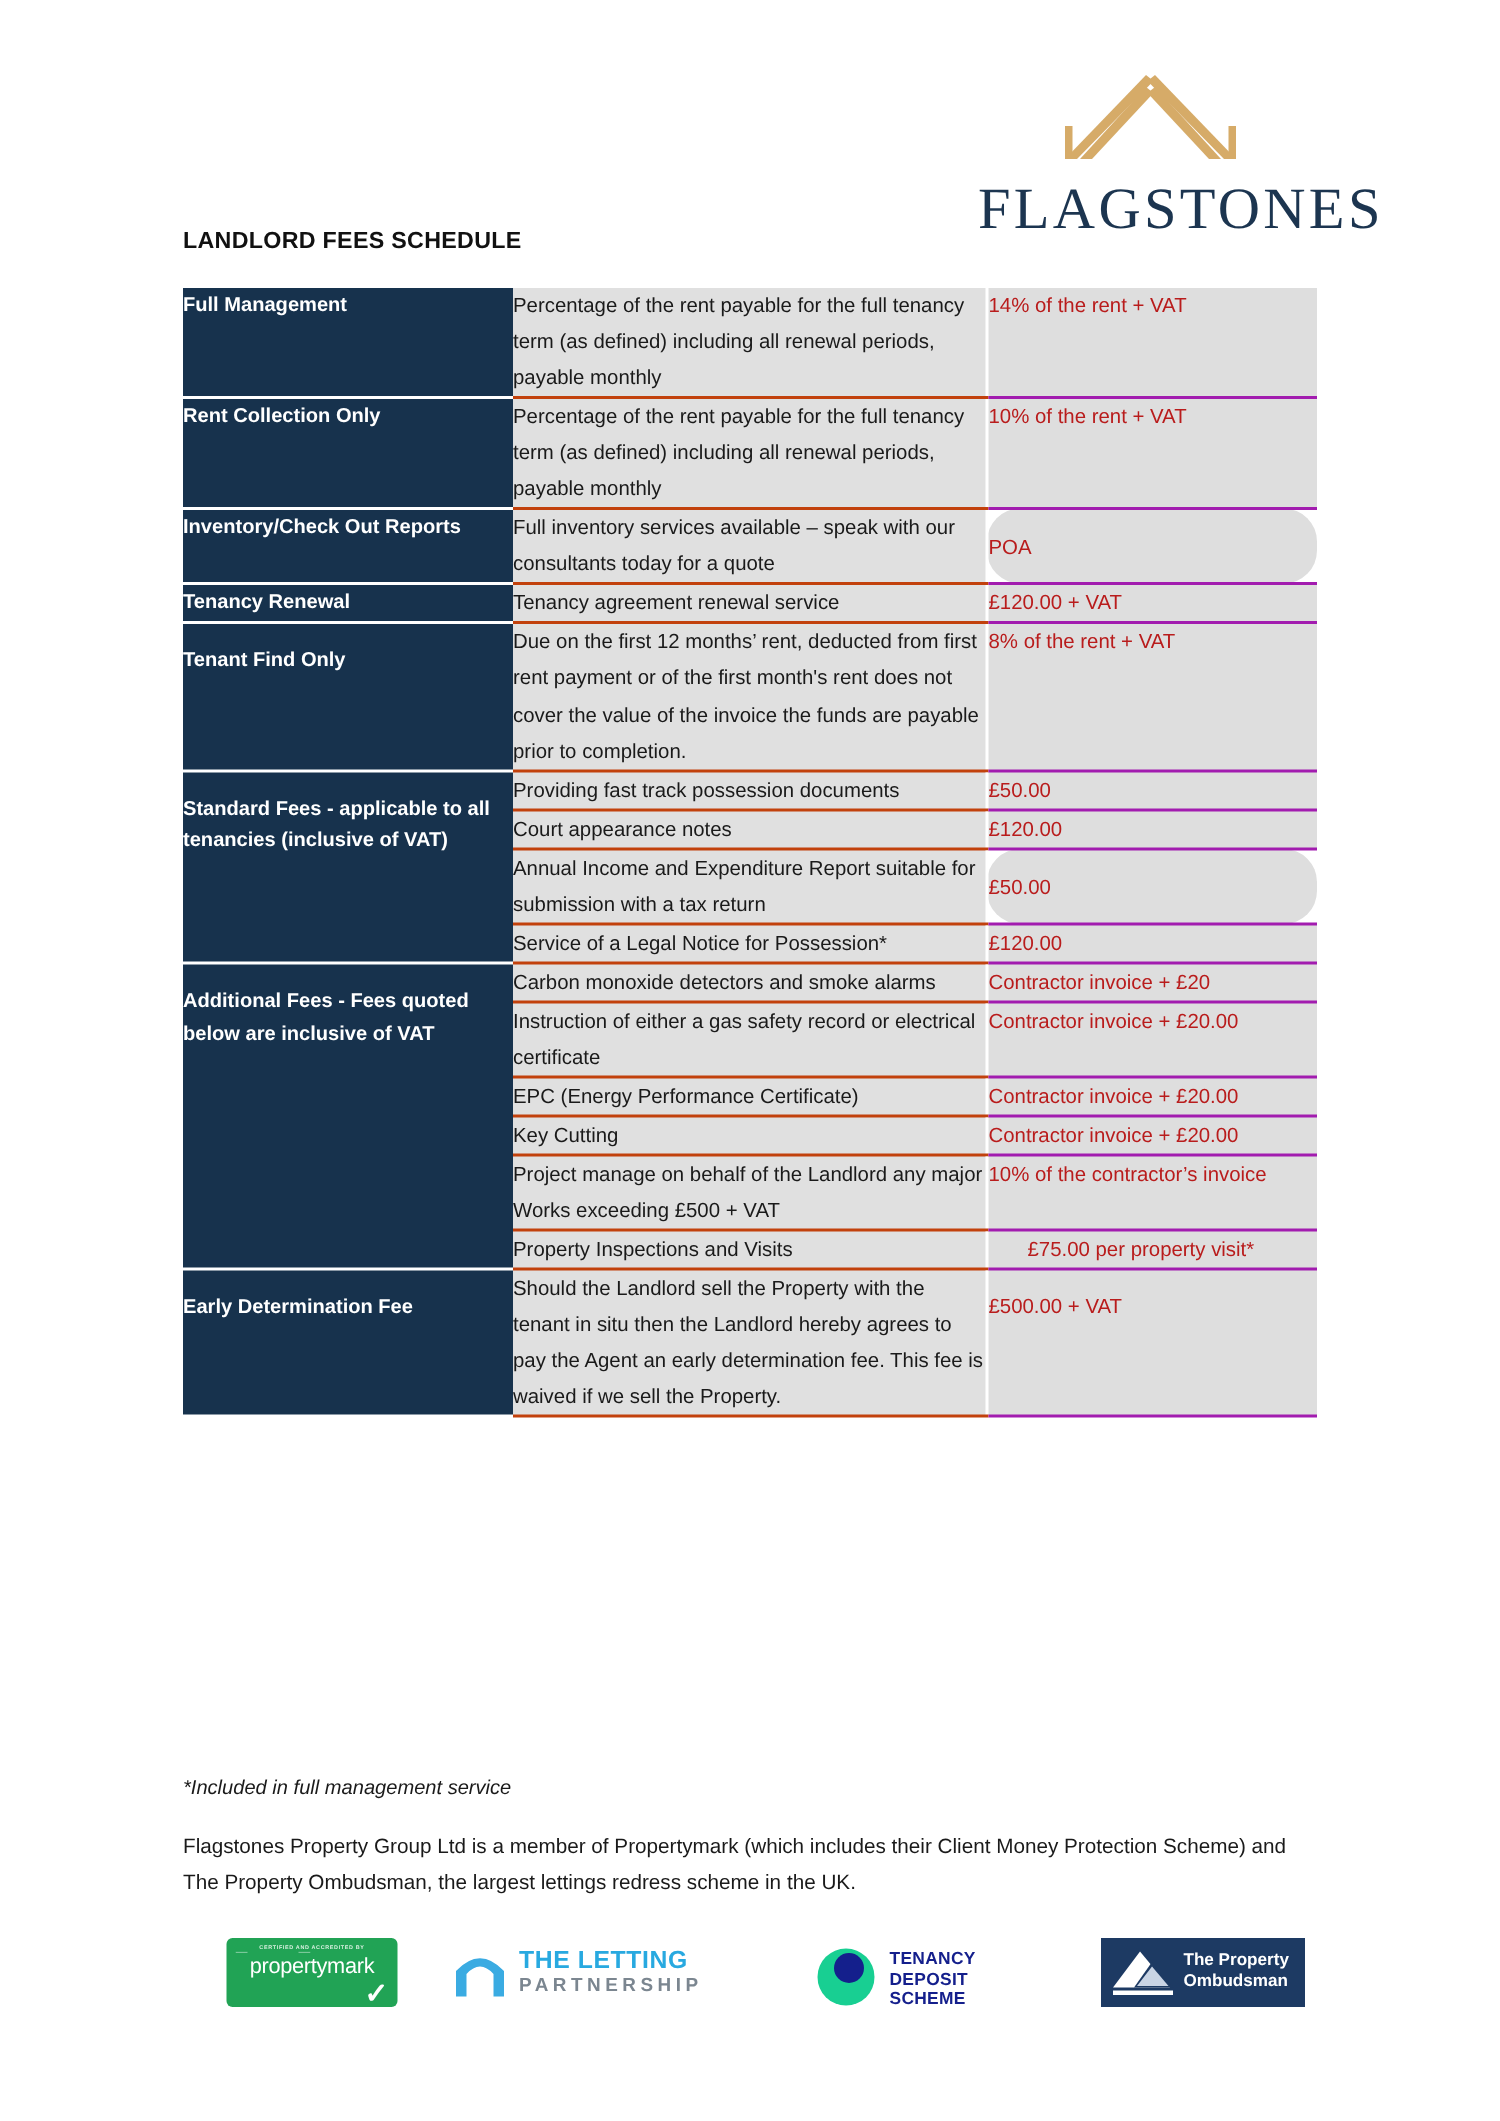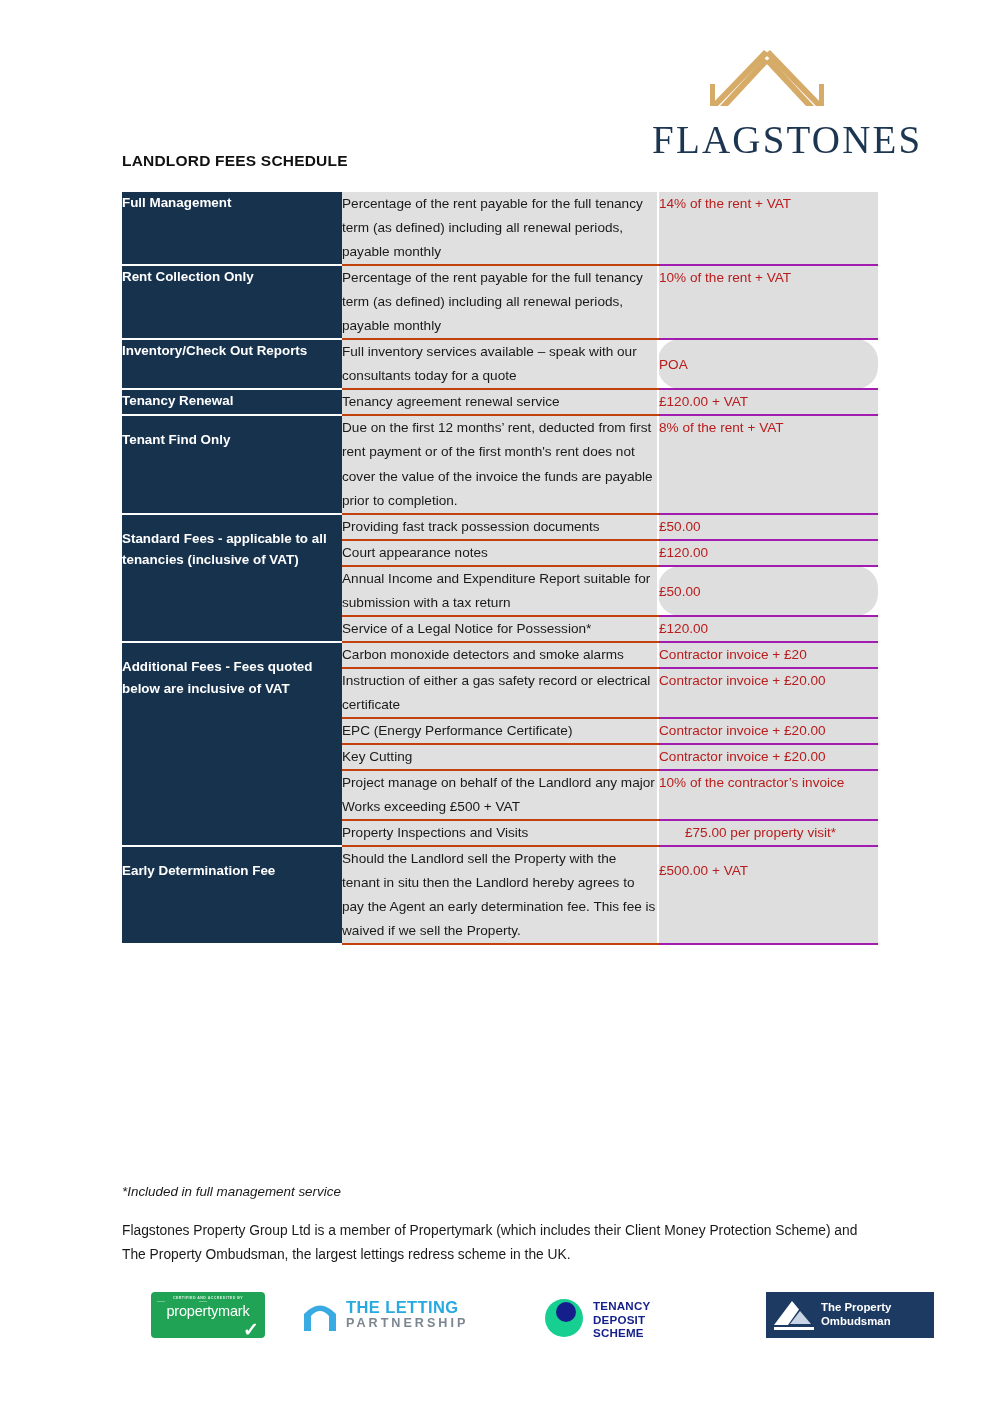--- a/index.html
+++ b/index.html
@@ -142,21 +142,21 @@
               letter-spacing: 0.4px; line-height: 1.05; }
   .b-tlp-l2 { font-size: 12.6px; font-weight: bold; color: #7b8690;
               letter-spacing: 3.0px; line-height: 1.2; }
 
   
   .b-tds { left: 420px; width: 170px; height: 48px; display: flex; align-items: flex-end; }
   .b-tds-txt { margin-left: 7px; font-size: 11.6px; font-weight: bold;
                color: #141f8c; line-height: 1.17; letter-spacing: 0.2px; }
 
   
-  .b-tpo { left: 644px; width: 168px; height: 46px; background: #1d3a63;
+  .b-tpo { left: 612px; width: 136px; height: 46px; background: #1d3a63;
            display: flex; align-items: center; padding: 0 6px; }
   .b-tpo-txt { margin-left: 3px; font-size: 11.4px; font-weight: bold;
                color: #ffffff; line-height: 1.2; }
 </style>
 </head>
 <body>
 
 <div class="logo-block">
   <svg class="logo-mark" viewBox="0 0 230 72">
     <g fill="#d6ab68">

